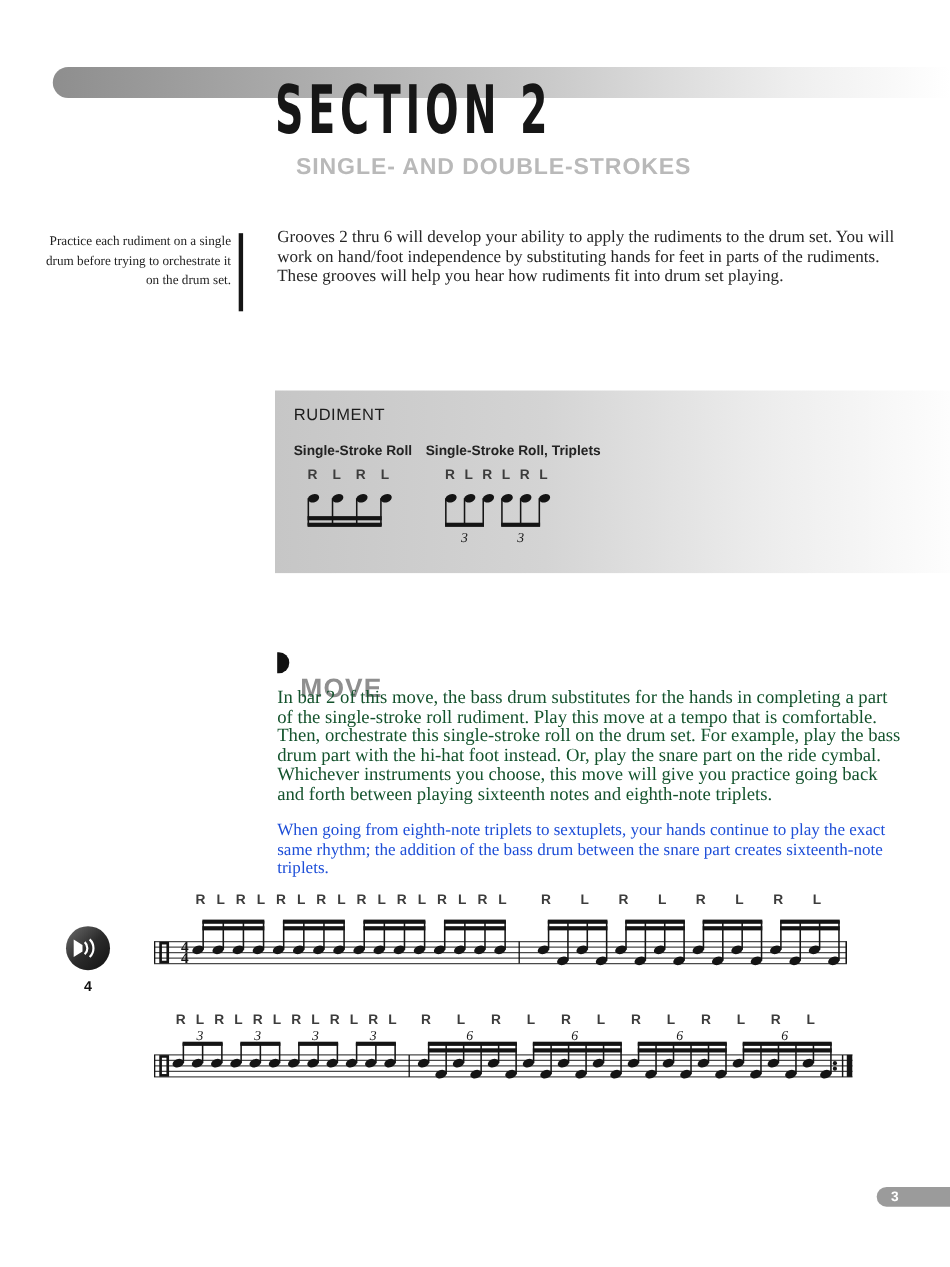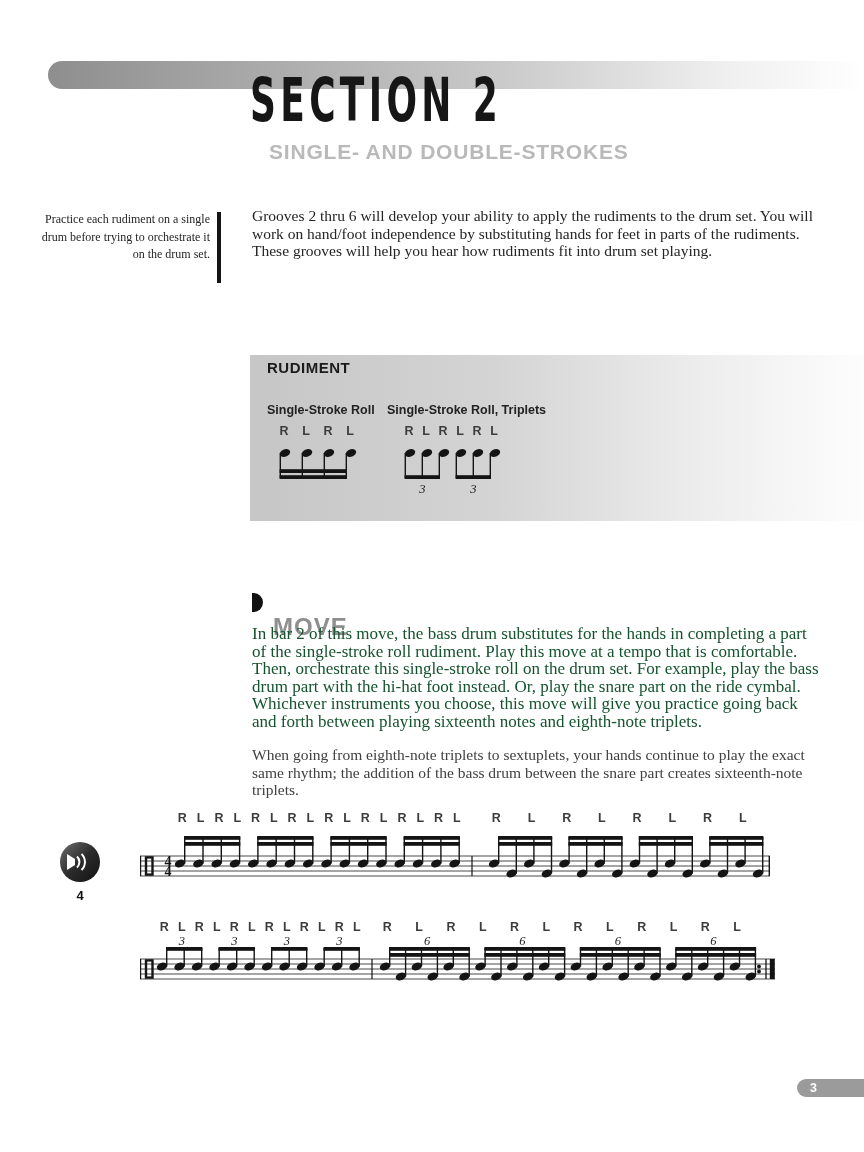--- a/index.html
+++ b/index.html
@@ -21,27 +21,27 @@
   .sidebar-divider{left:217px;top:212px;width:4px;height:71px;background:#151515;}
 
   .intro{left:252px;top:207px;width:566px;font-size:15.5px;line-height:17.6px;color:#242424;}
 
   .groove-heading{left:252px;top:305px;font-weight:bold;font-size:21.5px;white-space:nowrap;}
   .groove-label{color:#9d9d9d;}
   .groove-title{color:#141414;}
 
   .rudiment-box{left:250px;top:355px;width:614px;height:166px;
     background:linear-gradient(90deg,#c6c6c6 0%,#d4d4d4 40%,#ececec 72%,#fdfdfd 100%);}
-  .rudiment-heading{left:17px;top:4px;font-weight:bold;font-size:15px;letter-spacing:0.5px;color:#1b1b1b;}
+  .rudiment-heading{left:17px;top:14px;font-weight:normal;font-size:15px;letter-spacing:0.5px;color:#1b1b1b;}
   .example-name{font-weight:bold;font-size:12.5px;color:#222222;white-space:nowrap;}
 
   .move-bullet{left:252px;top:593px;width:11px;height:19px;background:#111111;border-radius:0 10px 10px 0;}
   .move-heading{left:273px;top:589px;font-weight:bold;font-size:24px;letter-spacing:1px;color:#8f8f8f;margin-top:24px;}
   .move-p1{left:252px;top:625px;width:570px;font-size:17px;line-height:17.6px;color:#14532d;}
-  .move-p2{left:252px;top:746px;width:570px;font-size:15.5px;line-height:17.6px;color:#404040;}
+  .move-p2{left:252px;top:746px;width:570px;font-size:15.5px;line-height:17.6px;color:#1d4ed8;}
 
   .audio-cue{left:59px;top:841px;width:42px;text-align:center;}
   .audio-track{width:42px;margin-top:1px;font-weight:bold;font-size:13px;color:#111111;text-align:center;}
   #staff0{position:absolute;left:0;top:800px;}
   #staff1{position:absolute;left:0;top:900px;}
 
   .page-pill{left:797px;top:1079px;width:67px;height:18px;background:#9b9b9b;
     border-radius:9px 0 0 9px;color:#ffffff;font-weight:bold;font-size:12.5px;
     line-height:18px;padding-left:13px;box-sizing:border-box;}
 </style>

